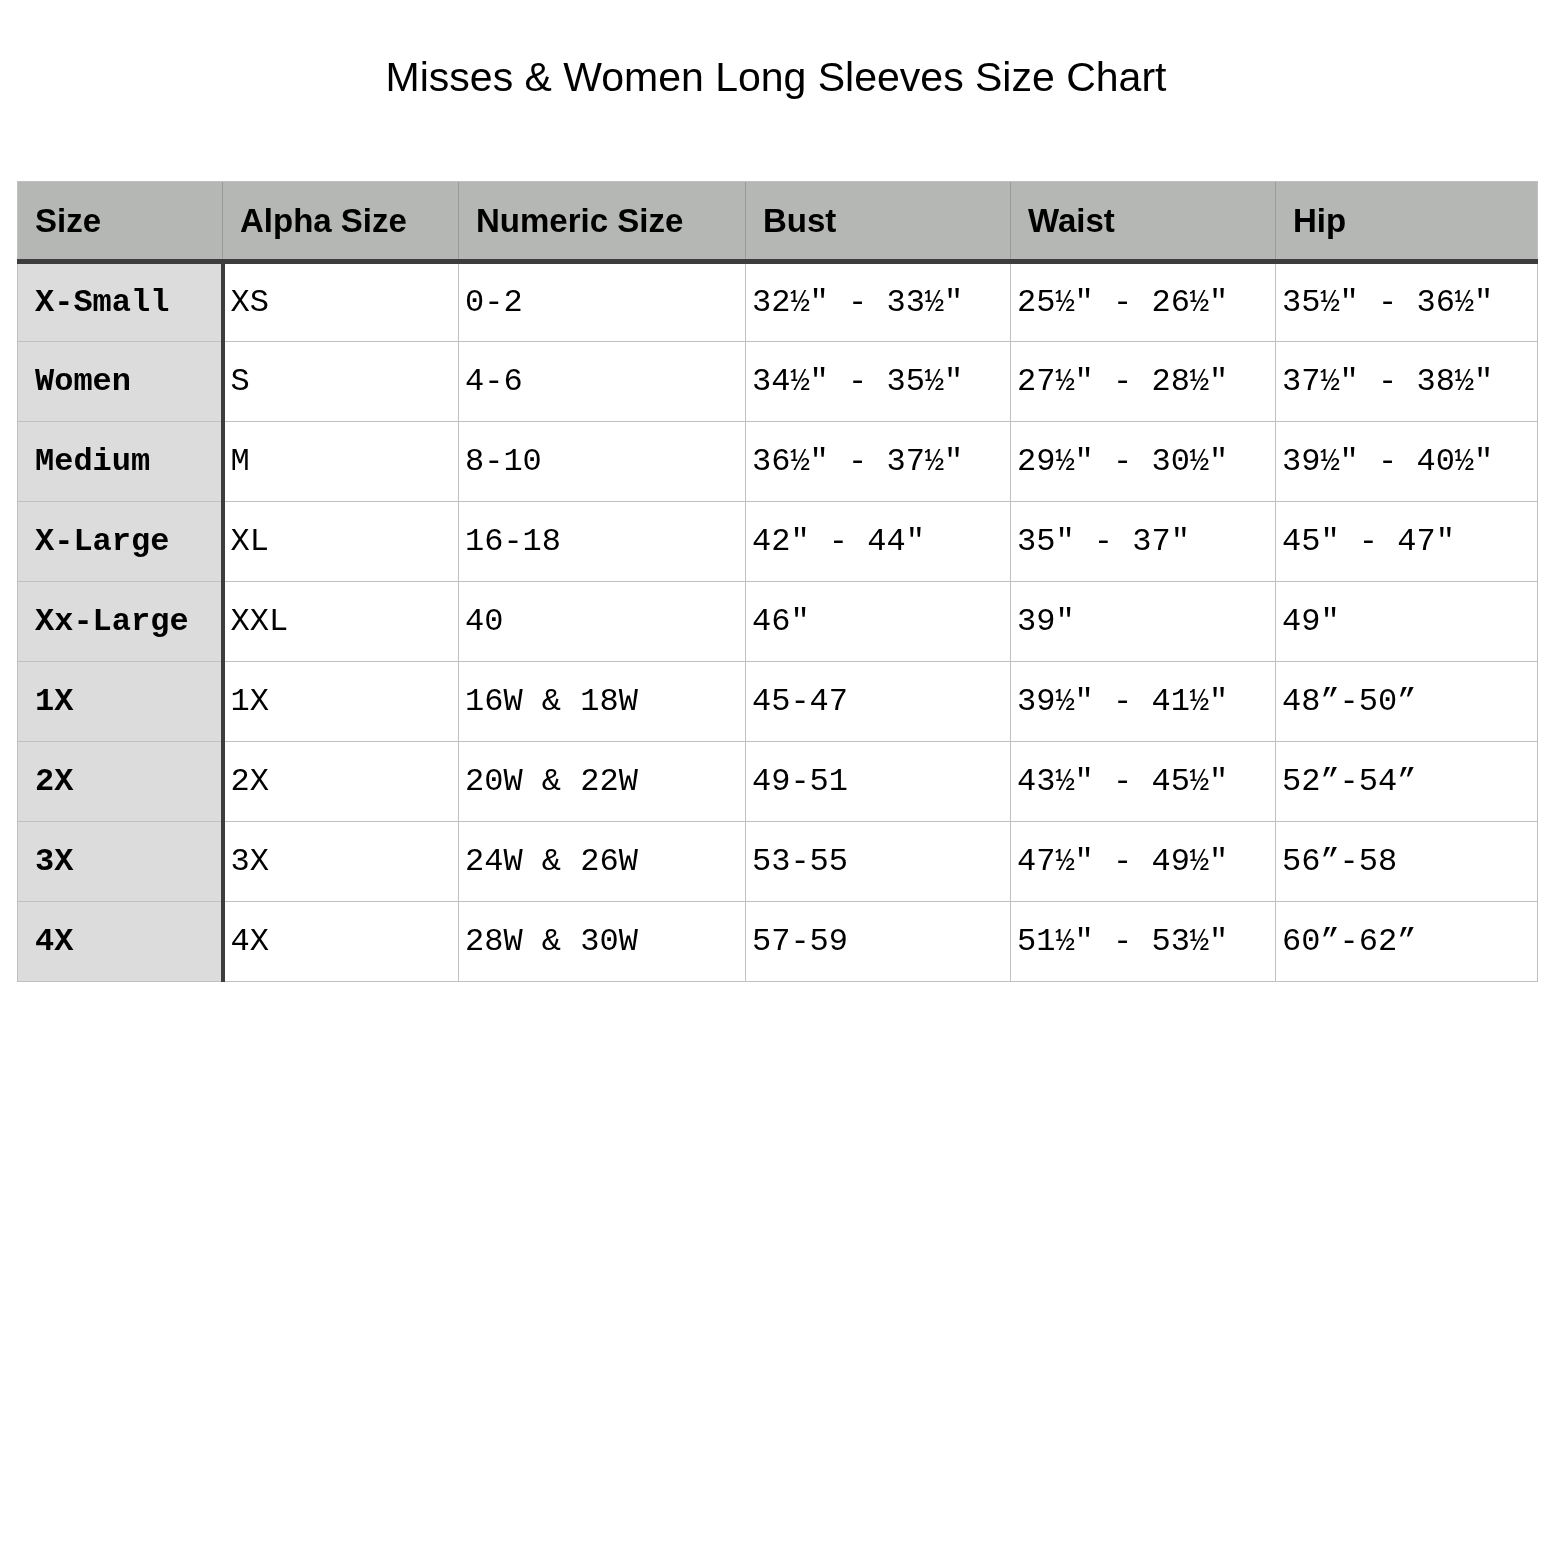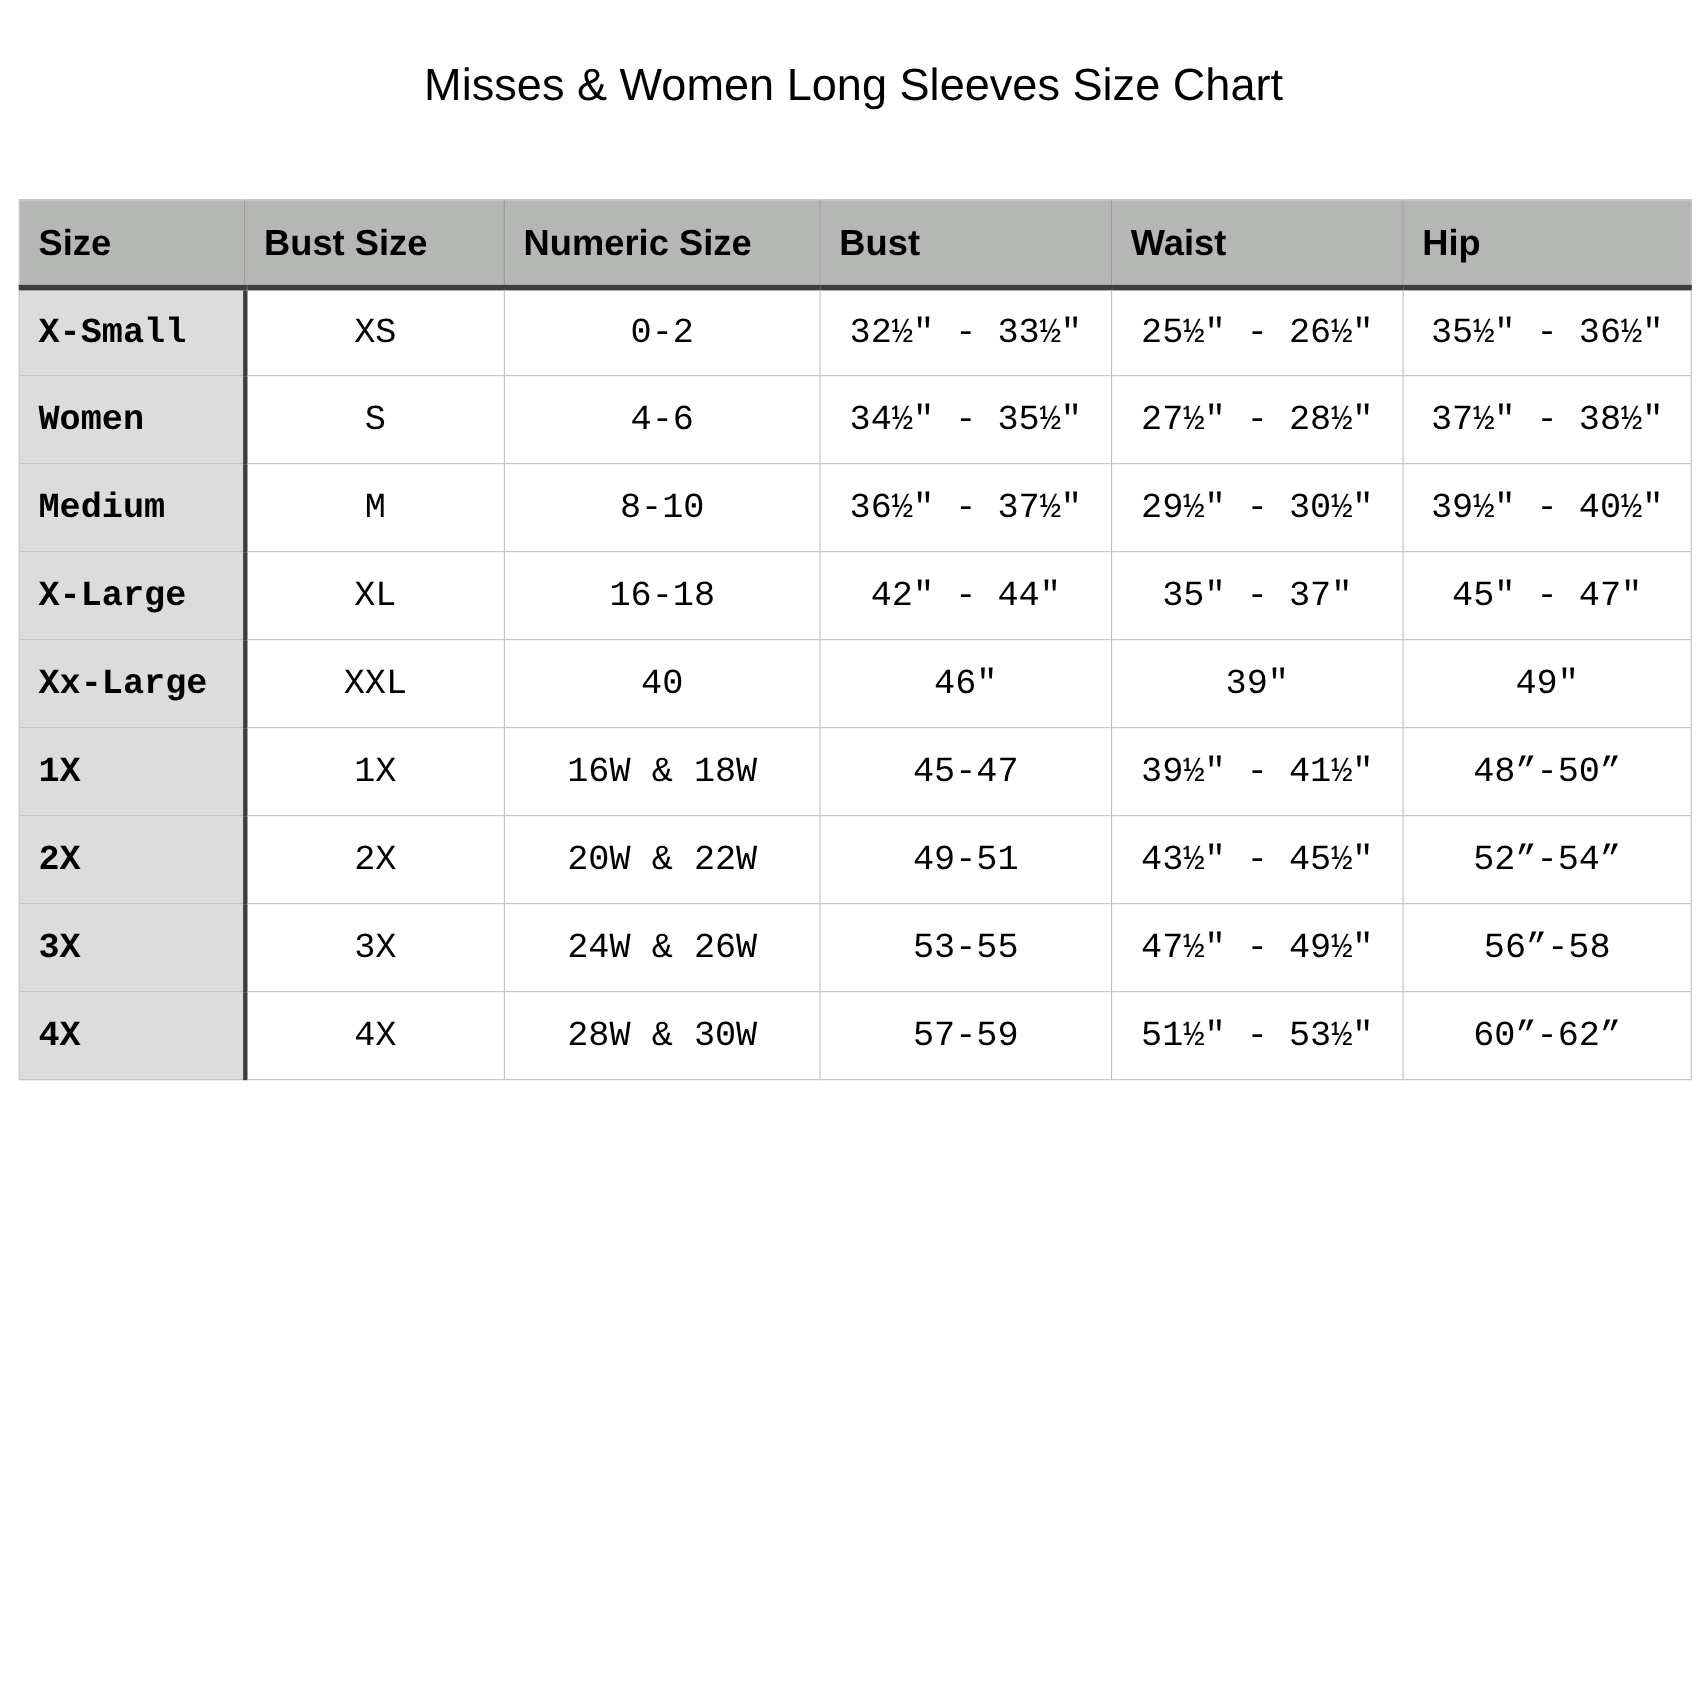--- a/index.html
+++ b/index.html
@@ -72,42 +72,42 @@
   tbody th {
     background: var(--row-label-bg);
     font-weight: 700;
     text-align: left;
     padding: 0 10px 0 17px;
     border-right: 4px solid var(--dark-border);
   }
   tbody td {
     background: #ffffff;
     font-weight: 400;
-    text-align: center;
+    text-align: left;
     padding: 0 6px;
   }
 </style>
 </head>
 <body>
 
 <h1 class="title">Misses &amp; Women Long Sleeves Size Chart</h1>
 
 <table class="size-chart">
   <colgroup>
     <col class="c-size">
     <col class="c-alpha">
     <col class="c-numeric">
     <col class="c-bust">
     <col class="c-waist">
     <col class="c-hip">
   </colgroup>
   <thead>
     <tr>
       <th>Size</th>
-      <th>Bust Size</th>
+      <th>Alpha Size</th>
       <th>Numeric Size</th>
       <th>Bust</th>
       <th>Waist</th>
       <th>Hip</th>
     </tr>
   </thead>
   <tbody>
       <tr>
         <th>X-Small</th>
         <td>XS</td>

